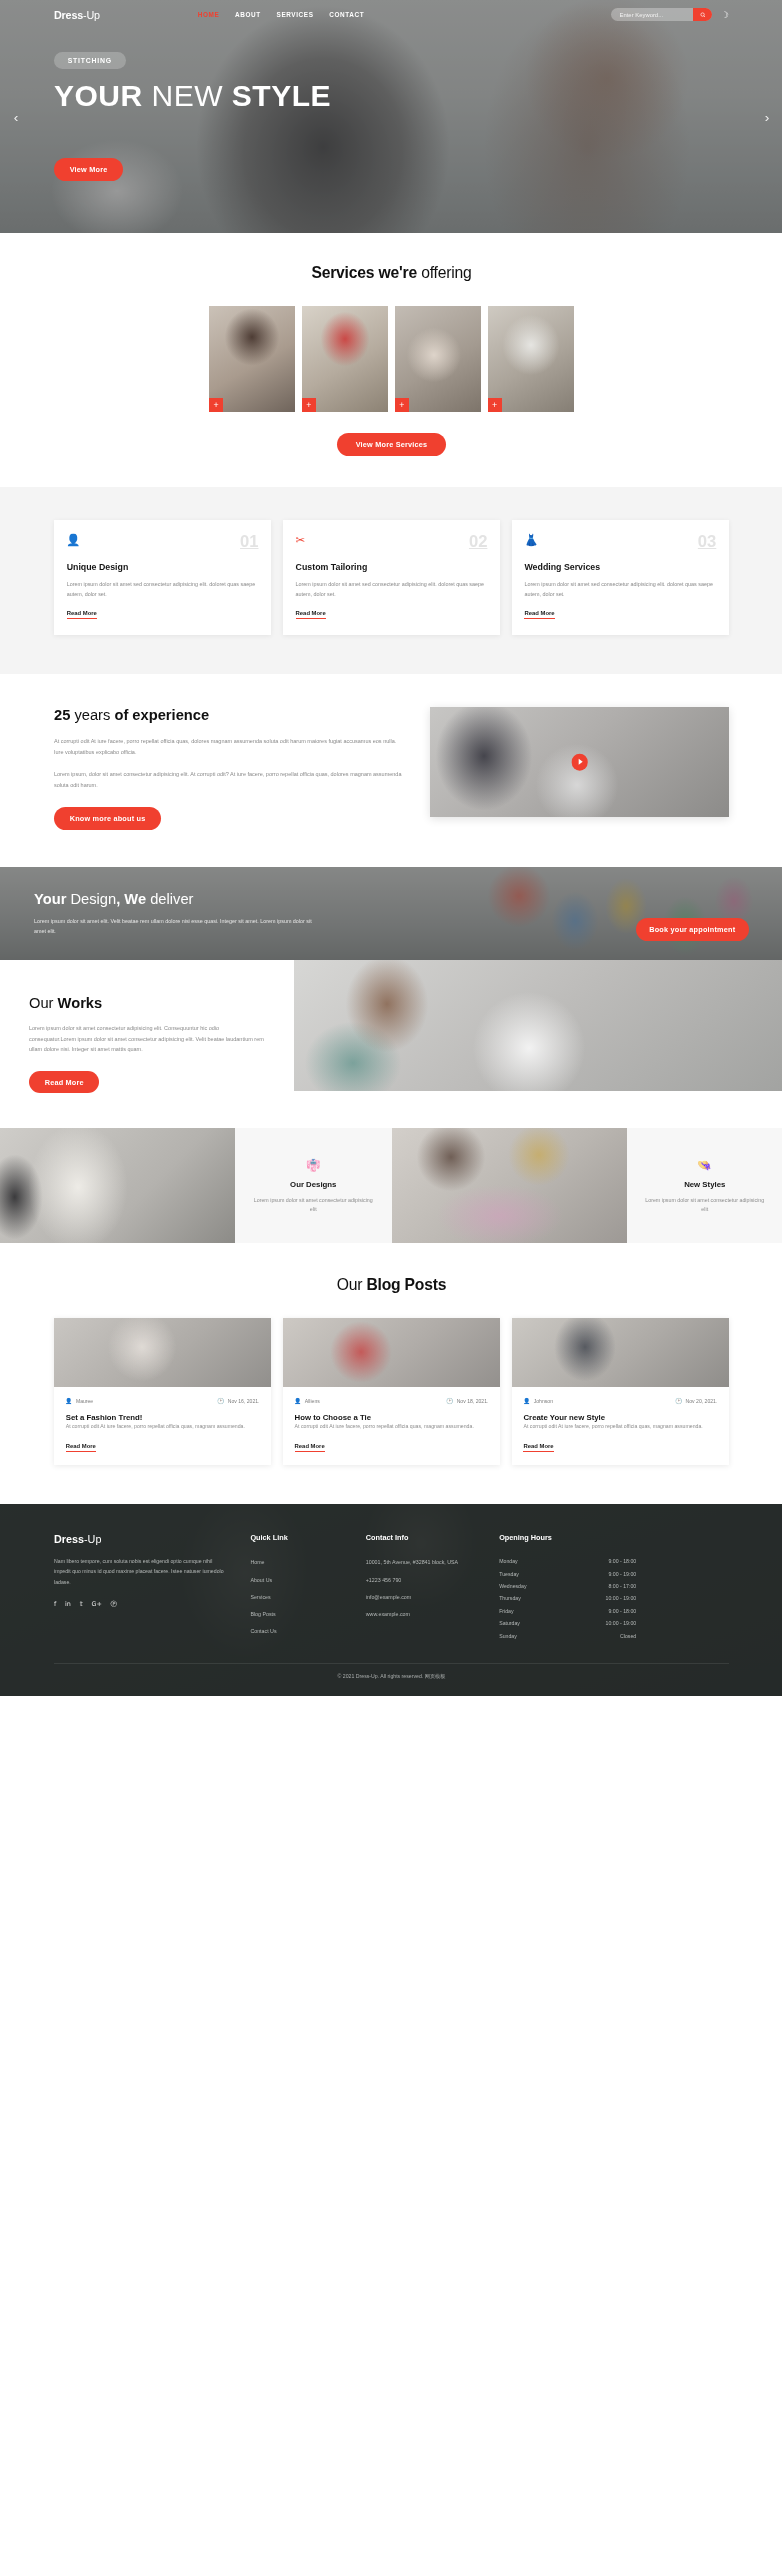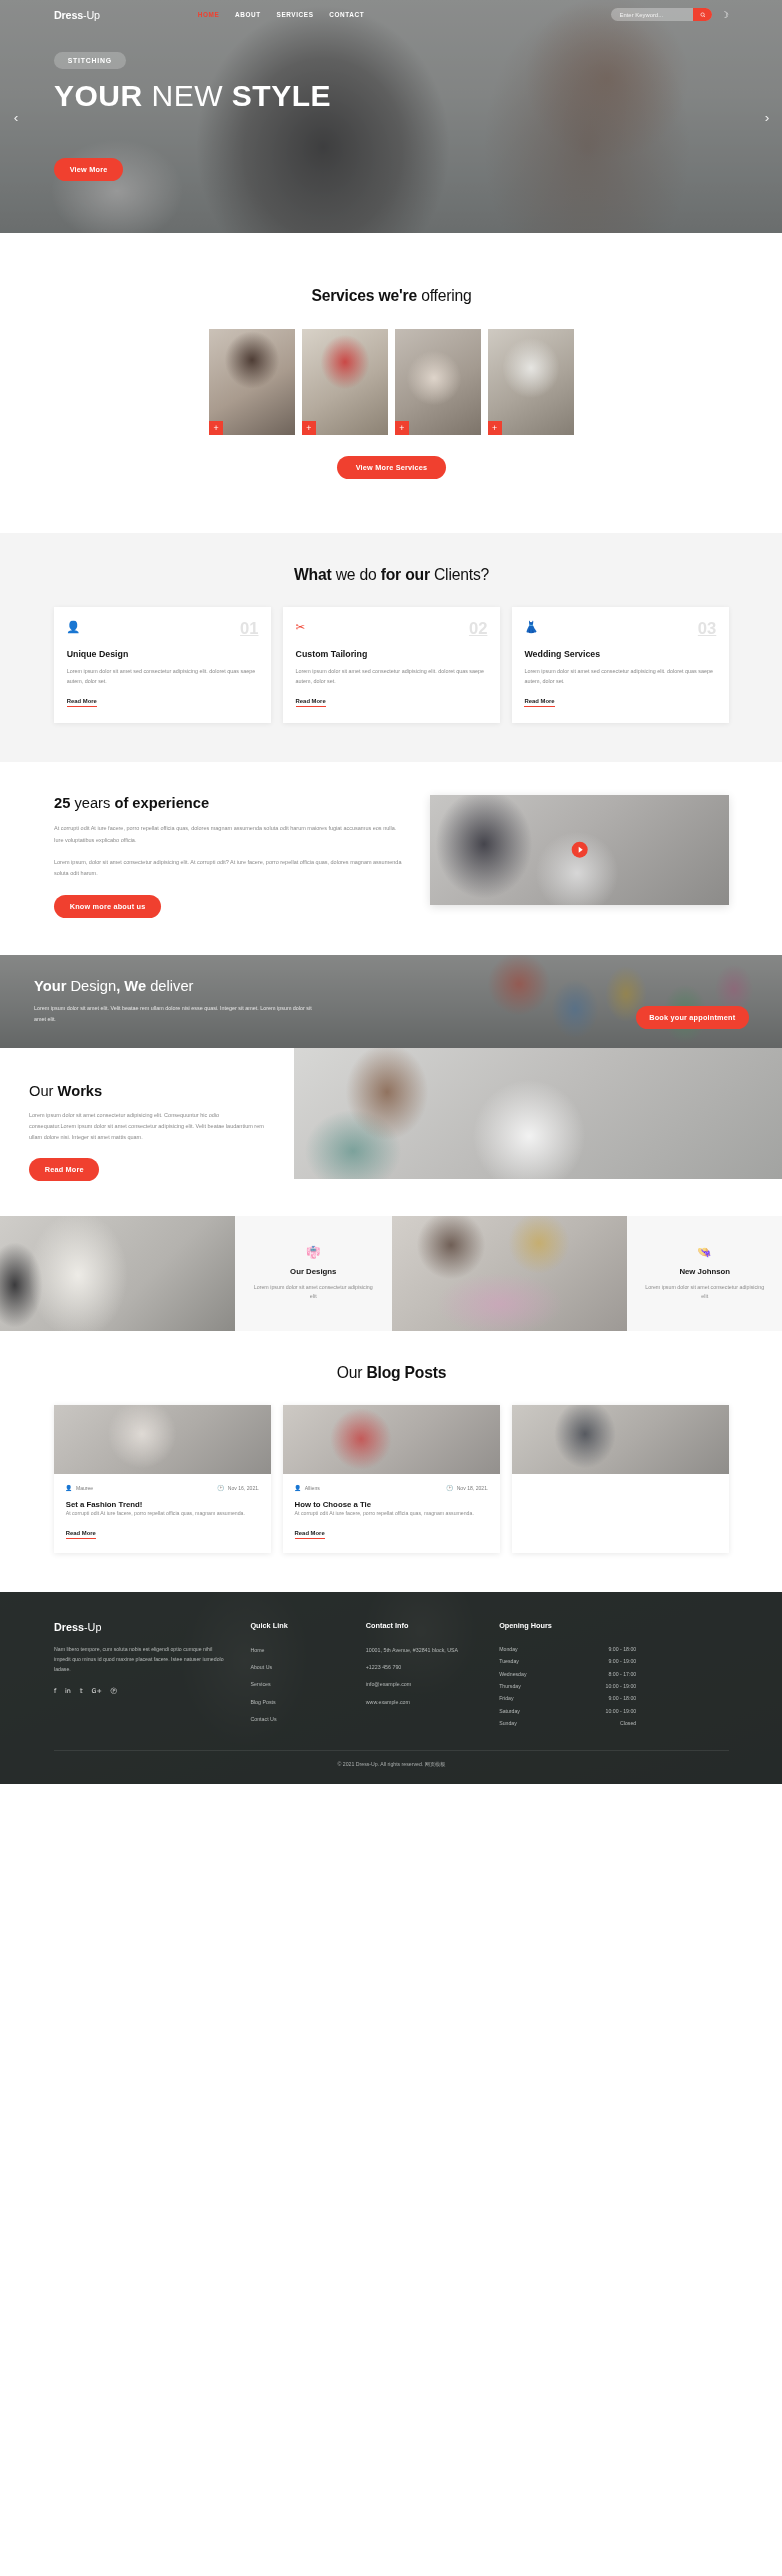--- a/index.html
+++ b/index.html
@@ -105,21 +105,21 @@
   }
   .search-box input::placeholder { color: rgba(255,255,255,.85); }
   .search-btn {
     background: #f0402f; width: 19.6px; height: 13.7px;
     display: flex; align-items: center; justify-content: center;
     border: none; cursor: pointer;
   }
   .moon { color: #fff; font-size: 8.8px; cursor: pointer; }
 
   
-  .section { padding: 54px 54px; }
+  .section { padding: 31px 54px; }
   .sec-title {
     text-align: center; font-size: 15.7px; font-weight: 300; color: #111;
     margin-bottom: 23.5px; letter-spacing: -0.2px;
   }
   .sec-title b { font-weight: 800; }
 
   
   .svc-grid { display: flex; gap: 6.9px; justify-content: center; }
   .svc-card { position: relative; width: 86px; height: 106px; overflow: hidden; }
   .svc-card .ph { position: absolute; inset: 0; }
@@ -364,23 +364,20 @@
         <div class="ph" style="background:radial-gradient(ellipse 41px 43px at 43px 39px,rgba(235,235,232,.9) 0%,rgba(235,235,232,0) 70%),linear-gradient(150deg,#cfcac2 0%,#aba49a 55%,#857e74 100%)"></div>
         <span class="svc-plus">+</span>
       </div>
     </div>
     <div class="svc-more">
       <button class="btn">View More Services</button>
     </div>
   </div>
 
   <div class="clients">
-    <h2 class="sec-title">
-      <b>What</b><span> we do </span><b>for our</b><span> Clients?</span>
-    </h2>
     <div class="cards3">
       <div class="card">
         <div class="card-top">
           <span class="card-icon">👤</span>
           <span class="card-num">01</span>
         </div>
         <h3>Unique Design</h3>
         <p>Lorem ipsum dolor sit amet sed consectetur adipisicing elit. doloret quas saepe autem, dolor set.</p>
         <a class="read-more">Read More</a>
       </div>
@@ -447,21 +444,21 @@
   <div class="quad">
     <div class="quad-photo"></div>
     <div class="quad-card">
       <span class="qi">👘</span>
       <h4>Our Designs</h4>
       <p>Lorem ipsum dolor sit amet consectetur adipisicing elit</p>
     </div>
     <div class="quad-photo b"></div>
     <div class="quad-card">
       <span class="qi">👒</span>
-      <h4>New Johnson</h4>
+      <h4>New Styles</h4>
       <p>Lorem ipsum dolor sit amet consectetur adipisicing elit</p>
     </div>
   </div>
 
   <div class="blog">
     <h2 class="sec-title">
       <span>Our </span><b>Blog Posts</b>
     </h2>
     <div class="blog-grid">
       <div class="blog-card">
@@ -495,20 +492,35 @@
                 <em style="font-style:normal">Nov 18, 2021.</em>
               </span>
           </div>
           <h3>How to Choose a Tie</h3>
           <p>At corrupti odit At iure facere, porro repellat officia quas, magnam assumenda.</p>
           <a class="read-more">Read More</a>
         </div>
       </div>
       <div class="blog-card">
         <div class="blog-thumb bt3"></div>
+        <div class="blog-body">
+          <div class="blog-meta">
+            <span>
+                <i>👤</i>
+                <em style="font-style:normal">Johnson</em>
+              </span>
+            <span>
+                <i>🕑</i>
+                <em style="font-style:normal">Nov 20, 2021.</em>
+              </span>
+          </div>
+          <h3>Create Your new Style</h3>
+          <p>At corrupti odit At iure facere, porro repellat officia quas, magnam assumenda.</p>
+          <a class="read-more">Read More</a>
+        </div>
       </div>
     </div>
   </div>
 
   <div class="footer">
     <div class="footer-bg"></div>
     <div class="footer-veil"></div>
     <div class="footer-inner">
 
       <div class="f-col-1">

